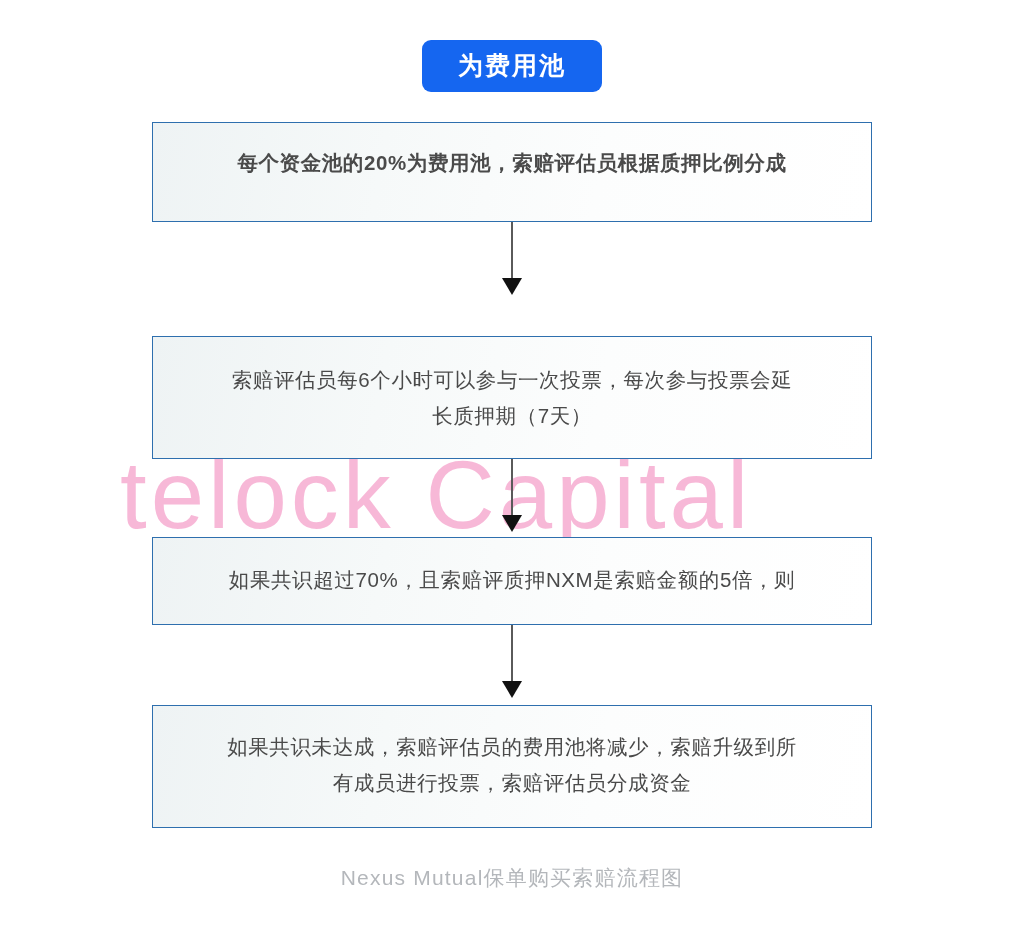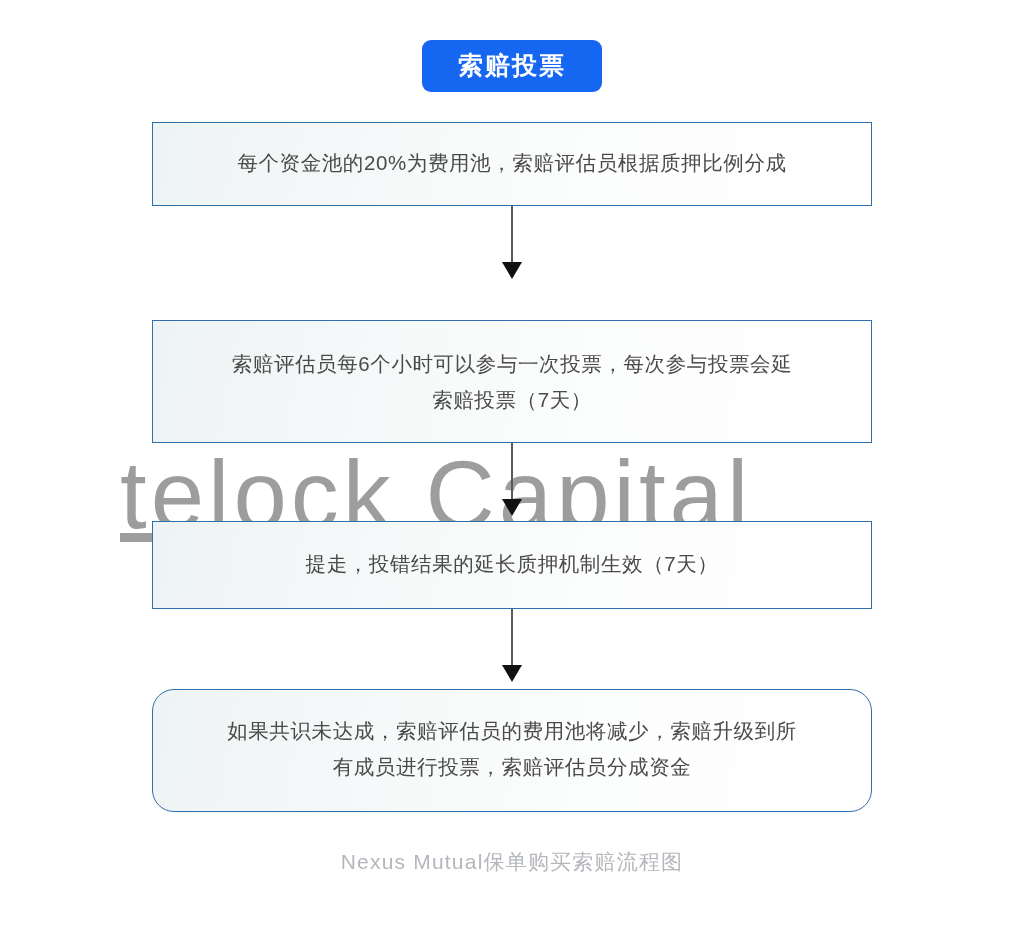--- a/index.html
+++ b/index.html
@@ -20,28 +20,27 @@
   
   .watermark {
     position: absolute;
     left: 120px;
     top: 415px;
     width: 820px;
     height: 160px;
     font-size: 96px;
     font-weight: 500;
     letter-spacing: 4px;
-    color: #000000;
+    color: #ec4899;
     opacity: 0.38;
     white-space: nowrap;
     pointer-events: none;
     user-select: none;
     z-index: 0;
     line-height: 160px;
-    text-decoration: underline;
   }
 
   
   .flow {
     position: relative;
     z-index: 2;
     width: 1024px;
     padding-top: 40px;
     box-sizing: border-box;
     display: flex;
@@ -69,24 +68,24 @@
     box-sizing: border-box;
     border: 1px solid #2e6fae;
     background: linear-gradient(100deg, #eef3f4 0%, #f6f9f9 32%, #fcfdfd 62%, #ffffff 100%);
     color: #4a4a4a;
     font-size: 20.5px;
     line-height: 36px;
     text-align: center;
     padding: 22px 42px;
     letter-spacing: 0.6px;
   }
-  .box.b1 { padding: 22px 42px 24px; }
+  .box.b1 { padding: 22px 42px 40px; font-weight: bold; }
   .box.b2 { padding: 25px 42px 24px; margin-top: 40px; }
   .box.b3 { padding: 24px 42px 26px; }
-  .box.b4 { padding: 23px 42px 26px; border-radius: 22px; }
+  .box.b4 { padding: 23px 42px 26px; }
 
   .box-line { display: block; }
 
   
   .arrow {
     width: 24px;
     height: 74px;
     position: relative;
     display: block;
   }
@@ -124,45 +123,45 @@
     font-weight: 400;
   }
 </style>
 </head>
 <body>
 
 <div class="watermark">telock Capital</div>
 
 <div class="flow">
 
-  <div class="title-badge">索赔投票</div>
+  <div class="title-badge">为费用池</div>
 
   <div class="arrow a0" style="height:30px;"></div>
 
   <div class="box b1">
     <span class="box-line">每个资金池的20%为费用池，索赔评估员根据质押比例分成</span>
   </div>
 
   <div class="arrow a1">
     <span class="shaft"></span>
     <span class="head"></span>
   </div>
 
   <div class="box b2">
     <span class="box-line">索赔评估员每6个小时可以参与一次投票，每次参与投票会延</span>
-    <span class="box-line">索赔投票（7天）</span>
+    <span class="box-line">长质押期（7天）</span>
   </div>
 
   <div class="arrow a2">
     <span class="shaft"></span>
     <span class="head"></span>
   </div>
 
   <div class="box b3">
-    <span class="box-line">提走，投错结果的延长质押机制生效（7天）</span>
+    <span class="box-line">如果共识超过70%，且索赔评质押NXM是索赔金额的5倍，则</span>
   </div>
 
   <div class="arrow a3">
     <span class="shaft"></span>
     <span class="head"></span>
   </div>
 
   <div class="box b4">
     <span class="box-line">如果共识未达成，索赔评估员的费用池将减少，索赔升级到所</span>
     <span class="box-line">有成员进行投票，索赔评估员分成资金</span>

